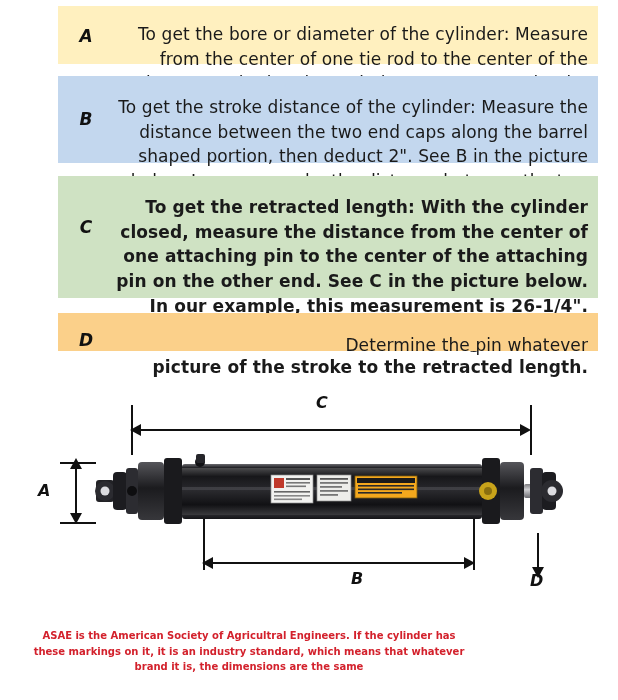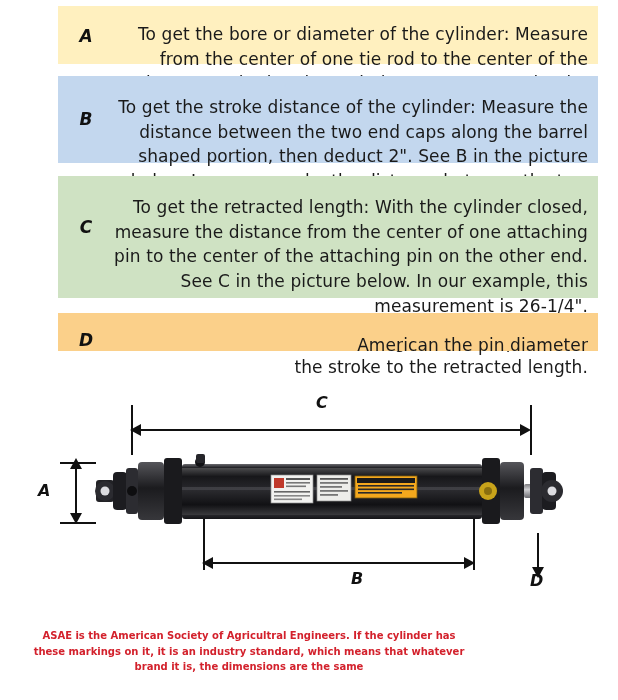--- a/index.html
+++ b/index.html
@@ -70,21 +70,21 @@
   }
   #block-b .letter { padding-top: 25px; }
   #block-b .body { padding-top: 11px; }
 
   #block-c {
     top: 176px;
     height: 122px;
     background: #cfe2c3;
   }
   #block-c .letter { padding-top: 33px; }
-  #block-c .body { padding-top: 11px; }
+  #block-c .body { padding-top: 11px; font-weight: bold; }
 
   #block-d {
     top: 313px;
     height: 38px;
     background: #fbd08a;
   }
   #block-d .letter { padding-top: 9px; }
   #block-d .body { padding-top: 12px; }
 
   
@@ -177,21 +177,21 @@
     <div class="letter">C</div>
     <div class="body">
       <p>To get the retracted length: With the cylinder closed, measure the distance from the center of one attaching pin to the center of the attaching pin on the other end. See C in the picture below. In our example, this measurement is 26-1/4".</p>
       <p>To determine the extended length, add the picture of the stroke to the retracted length.</p>
     </div>
   </div>
 
   <div class="block" id="block-d">
     <div class="letter">D</div>
     <div class="body">
-      <p>American the pin diameter</p>
+      <p>Determine the pin whatever</p>
     </div>
   </div>
 
   <div class="figure">
 
     <div class="v-line arrow-line" style="left:131px; top:20px; height:50px;"></div>
     <div class="v-line arrow-line" style="left:530px; top:20px; height:50px;"></div>
     <div class="h-line arrow-line" style="left:136px; top:44px; width:390px;"></div>
     <div class="tri tri-left" style="left:130px; top:39px;"></div>
     <div class="tri tri-right" style="left:520px; top:39px;"></div>

